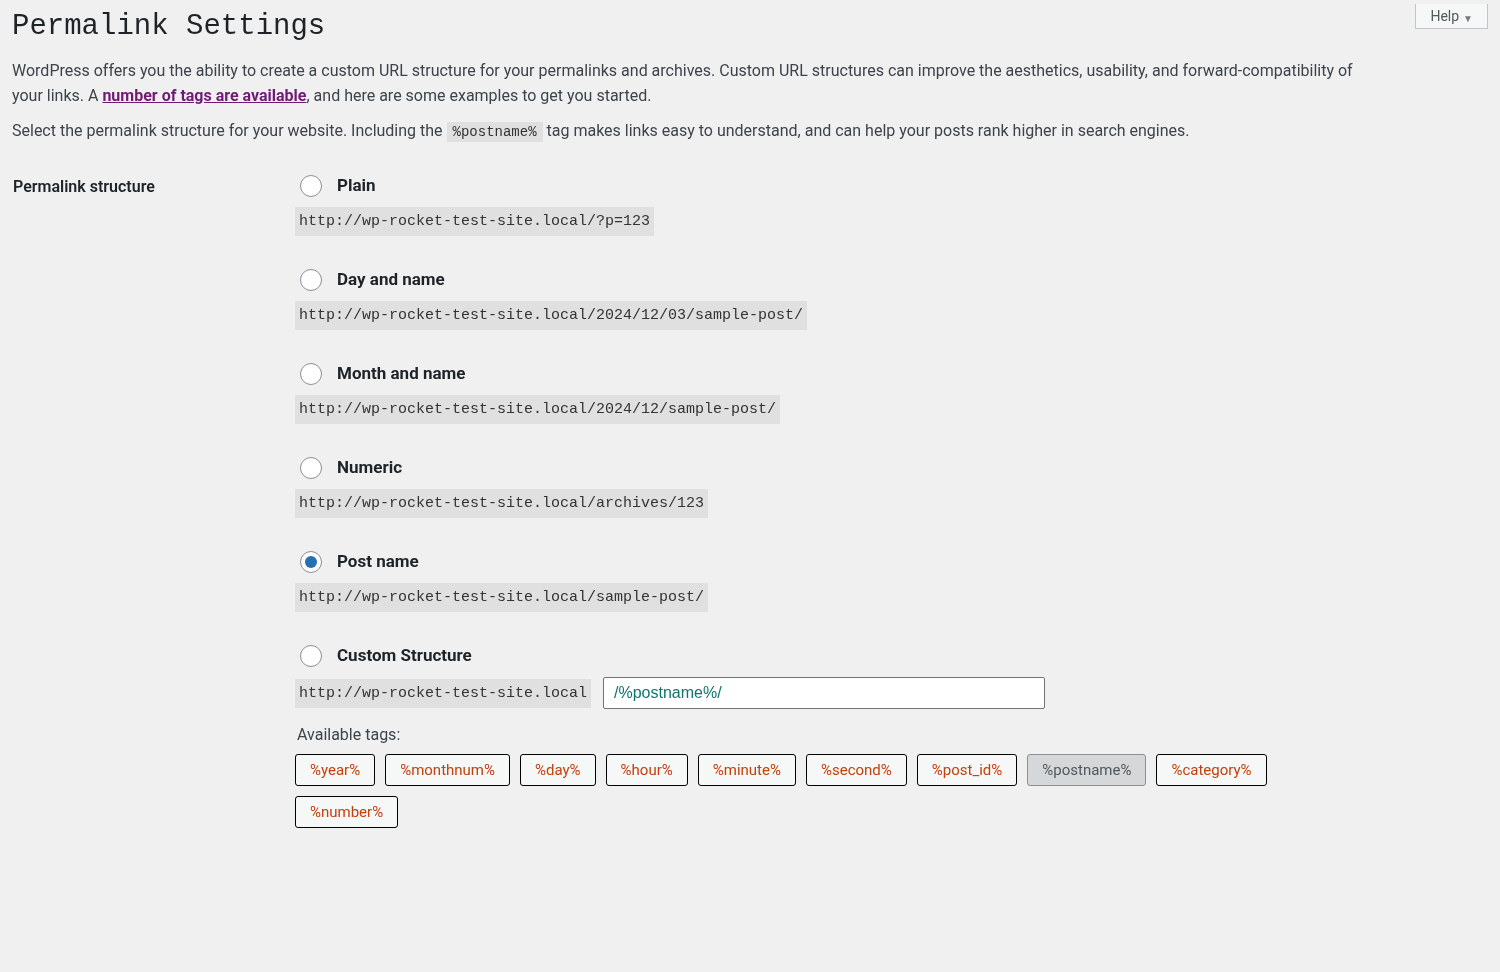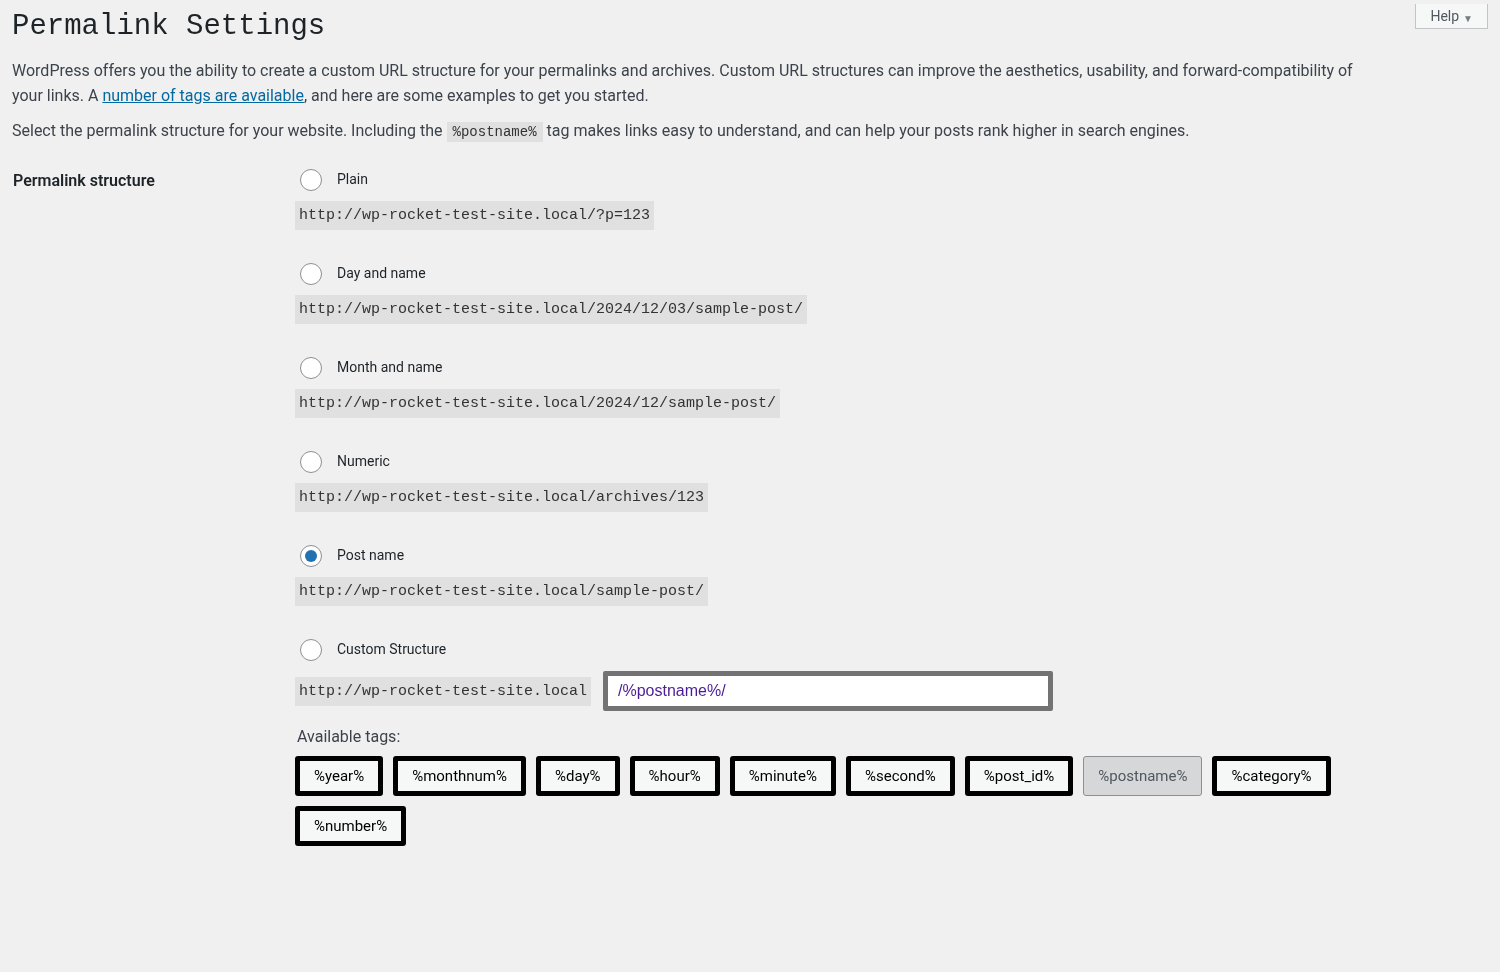--- a/index.html
+++ b/index.html
@@ -27,22 +27,23 @@
     margin: 24px 0 12px 0;
     color: #1d2327;
   }
   p {
     font-size: 16px;
     line-height: 1.55;
     color: #3c434a;
     margin: 10px 0;
   }
   a.link {
-    color: #0369a1;
+    color: #701a75;
     text-decoration: underline;
+    font-weight: bold;
   }
   code.inline-code {
     background: #e0e0e0;
     padding: 2px 6px;
     font-family: Menlo, Consolas, "Courier New", monospace;
     font-size: 14px;
     color: #333;
   }
   .help-tab {
     position: absolute;
@@ -62,21 +63,21 @@
   .help-tab .chev {
     font-size: 10px;
     color: #787c82;
   }
   .container {
     position: relative;
   }
   table.form-table {
     width: 100%;
     border-collapse: collapse;
-    margin-top: 22px;
+    margin-top: 28px;
   }
   table.form-table th.row-label {
     text-align: left;
     vertical-align: top;
     font-weight: 600;
     font-size: 16px;
     color: #1d2327;
     width: 280px;
     padding-top: 6px;
   }
@@ -86,22 +87,22 @@
   .opt-row {
     margin-bottom: 30px;
   }
   .opt-head {
     display: flex;
     align-items: center;
     gap: 12px;
     margin-bottom: 10px;
   }
   .opt-label {
-    font-weight: 400;
-    font-size: 14px;
+    font-weight: 700;
+    font-size: 17px;
     color: #1d2327;
   }
   input[type=radio].wp-radio {
     appearance: none;
     -webkit-appearance: none;
     width: 22px;
     height: 22px;
     border: 1.5px solid #8c8f94;
     border-radius: 50%;
     background: #fff;
@@ -129,41 +130,41 @@
     display: inline-block;
   }
   .custom-row {
     display: flex;
     align-items: center;
     gap: 12px;
     margin-top: 10px;
   }
   input[type=text].wp-input {
     background: #fff;
-    border: 5px solid #737373;
+    border: 1px solid #737373;
     border-radius: 2px;
     padding: 6px 10px;
     font-size: 16px;
-    color: #4c1d95;
+    color: #0f766e;
     width: 420px;
   }
   .avail-label {
     font-size: 16px;
     color: #3c434a;
     margin: 16px 0 10px 2px;
   }
   .tag-row {
     display: flex;
     flex-wrap: wrap;
     gap: 10px;
   }
   button.tag-btn {
     background: #f6f7f7;
-    border: 5px solid #000000;
-    color: #000000;
+    border: 1px solid #000000;
+    color: #c2410c;
     font-size: 15px;
     padding: 6px 14px;
     border-radius: 3px;
     cursor: pointer;
     font-family: inherit;
   }
   button.tag-btn.active {
     background: #d5d7d8;
     border: 1px solid #8c8f94;
     color: #50575e;

